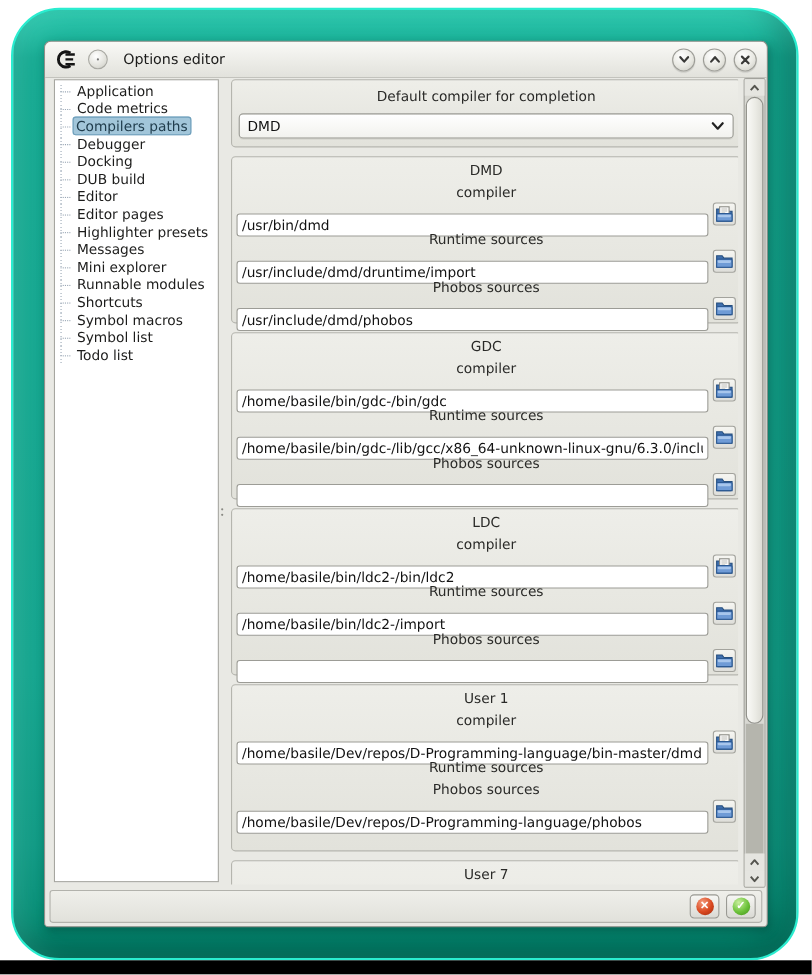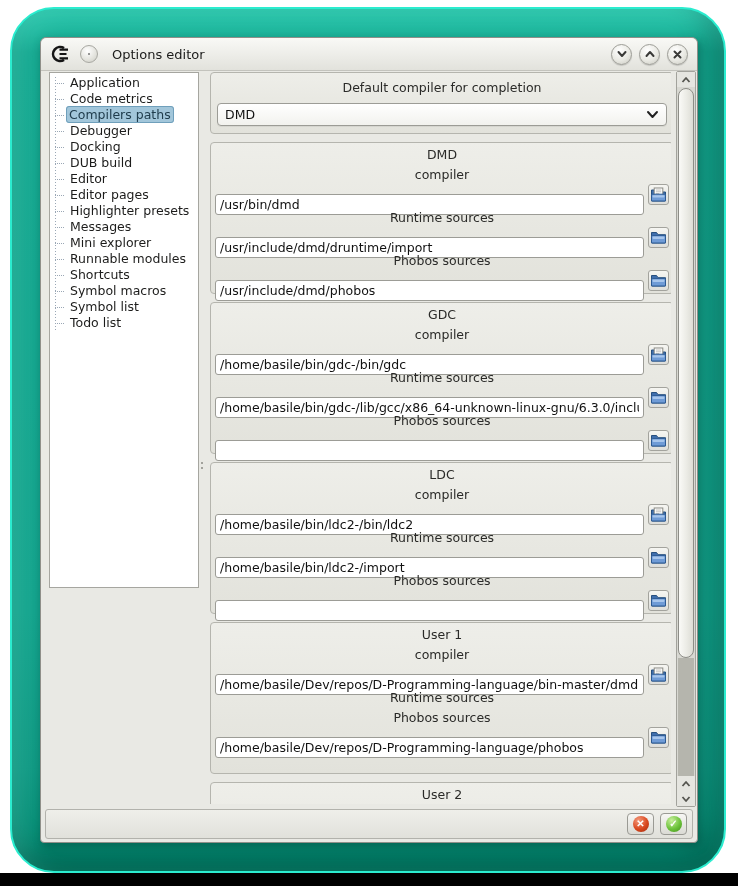--- a/index.html
+++ b/index.html
@@ -27,21 +27,21 @@
             position:relative;box-sizing:border-box;}
   .menu-btn::after{content:'';position:absolute;left:7px;top:7px;width:2px;height:2px;border-radius:50%;background:#777;}
   .win-title{margin-left:14px;font-size:13px;color:#1b1b1a;}
   .tb-spacer{flex:1;}
   .ctrl-btn{width:21px;height:21px;border-radius:50%;margin-left:7px;border:1px solid #9d9d97;
             background:radial-gradient(circle at 40% 30%,#ffffff,#e9e9e3 55%,#c9c9c1);
             display:flex;align-items:center;justify-content:center;box-sizing:border-box;
             box-shadow:0 1px 1px rgba(0,0,0,.15);}
   .ctrl-btn svg{display:block;}
   
-  .sidebar{position:absolute;left:8px;top:34px;width:150px;height:516px;background:#ffffff;
+  .sidebar{position:absolute;left:8px;top:34px;width:150px;height:730px;background:#ffffff;
            border:1px solid #a6a6a0;box-sizing:border-box;overflow:hidden;}
   .tree{position:relative;padding:2px 0 0 0;}
   .tree::before{content:'';position:absolute;left:5px;top:4px;width:1px;height:253px;
                 background:repeating-linear-gradient(to bottom,#9aa7b5 0 1px,transparent 1px 3px);}
   .tree-item{position:relative;height:16px;line-height:16px;font-size:12.5px;color:#1c1c1b;
              padding-left:17px;white-space:nowrap;cursor:default;}
   .tree-item::before{content:'';position:absolute;left:5px;top:8px;width:9px;
              border-top:1px dotted #9aa7b5;}
   .tree-item .lbl{padding:0 3px;border-radius:3px;}
   .tree-item.selected .lbl{background:#a2c6da;border:1px solid #6f9fbb;color:#203d4d;
@@ -297,21 +297,21 @@
             <button class="browse-btn">
               <svg width="17" height="15" viewBox="0 0 17 15">
                 <path d="M1.5 2.5 h5 l1.6 2.2 h7.4 v8.3 h-14 z" fill="#3f6fae" stroke="#28507f" stroke-width="1"></path>
                 <rect x="1.5" y="5.6" width="14" height="7.4" rx="1" fill="#6f9bd6" stroke="#2c5a94" stroke-width="1"></rect>
                 <rect x="2.5" y="6.6" width="12" height="2.4" rx="1" fill="#a8c6ec"></rect>
               </svg>
             </button>
           </div>
         </div>
         <div class="groupbox" style="top: 712px; height: 152px;">
-          <div class="group-title">User 2</div>
+          <div class="group-title">User 7</div>
         </div>
       </div>
 
     <div class="vscroll">
       <div class="sb-btn sb-up">
         <svg width="10" height="8" viewBox="0 0 10 8">
             <polyline points="1.5,6 5,2 8.5,6" fill="none" stroke="#55554f" stroke-width="1.8" stroke-linejoin="round"></polyline>
           </svg>
       </div>
       <div class="sb-thumb"></div>

